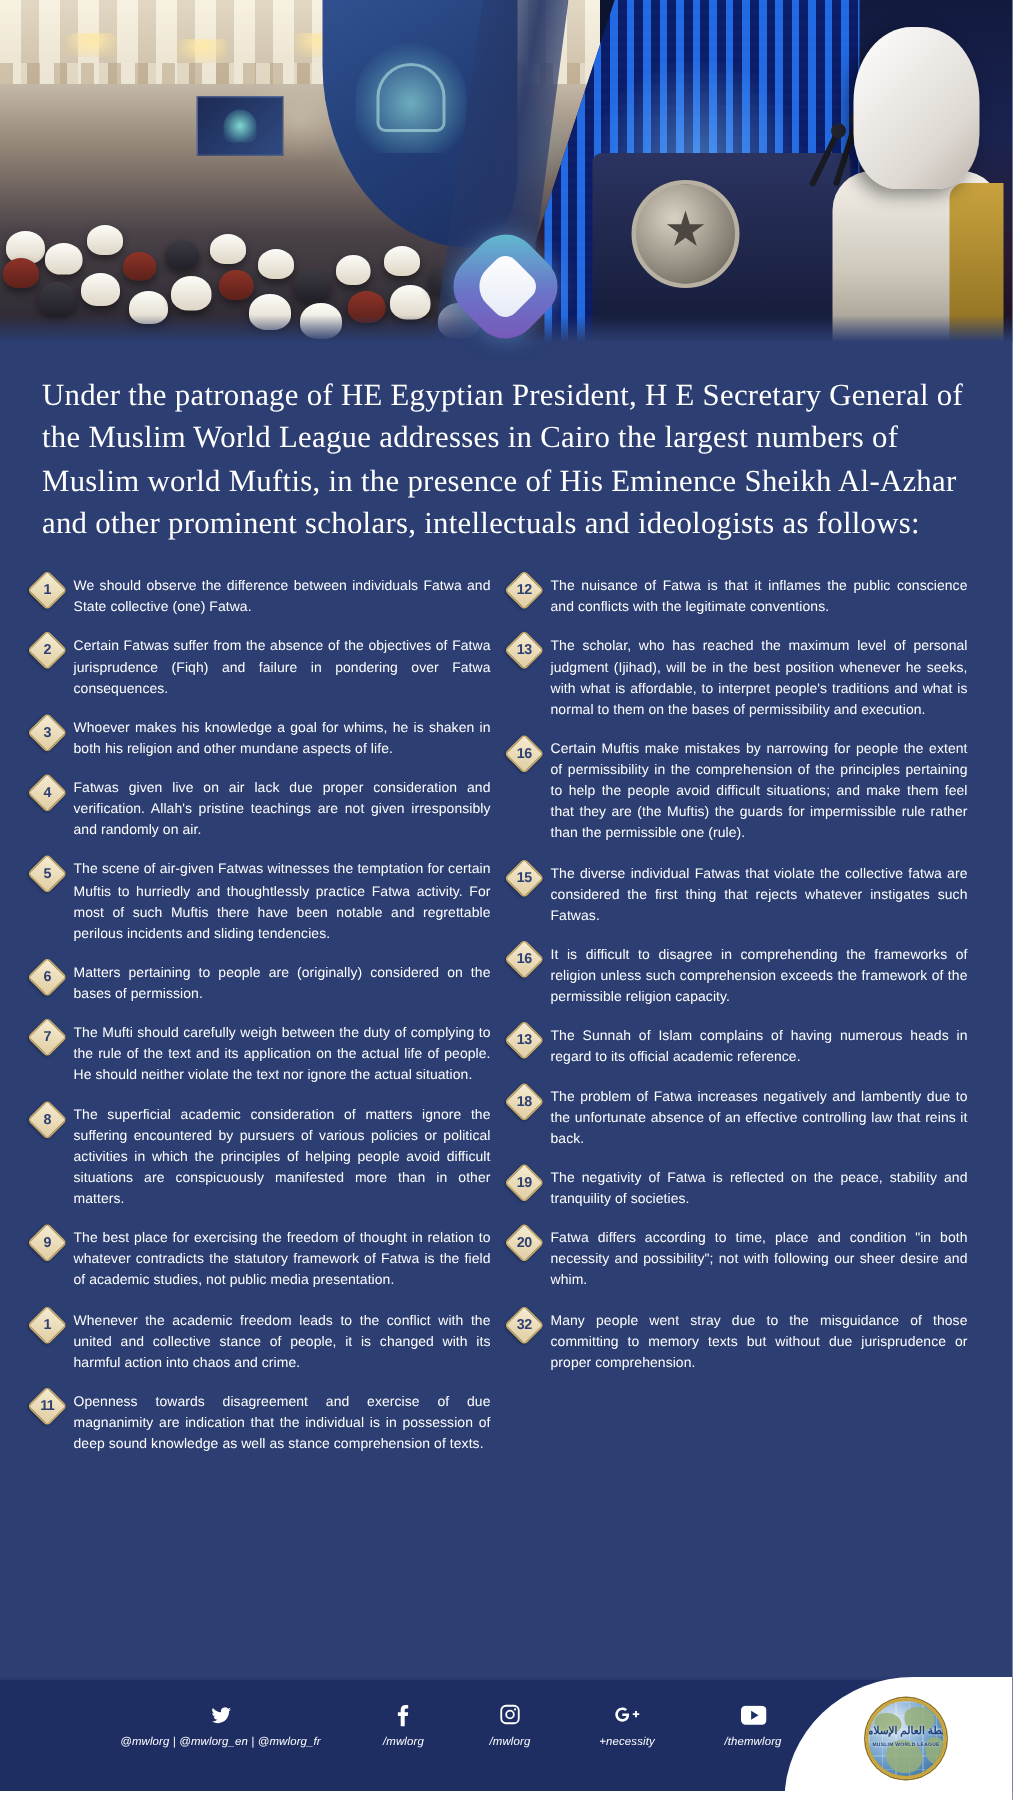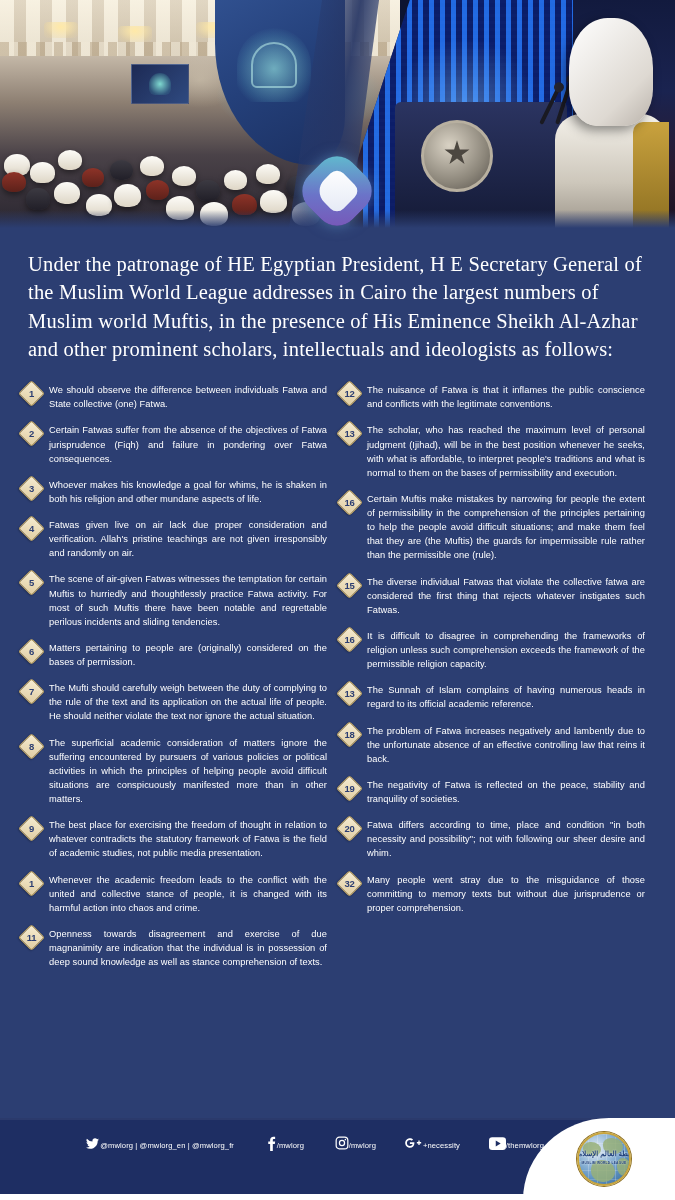--- a/index.html
+++ b/index.html
@@ -269,22 +269,24 @@
   }
   .social-row {
     position:absolute;
     left:60px; top:16px;
     display:flex;
     align-items:flex-end;
     gap:0;
   }
   .social {
     display:flex;
+    flex-direction:column;
     align-items:center;
     justify-content:flex-end;
+    font-style:italic;
   }
   .social .sico {
     height:18px;
     display:flex; align-items:center; justify-content:center;
     color:#ffffff;
     margin-bottom:4px;
   }
   .social .shandle {
     color:#ffffff;
     font-size:7.6px;

